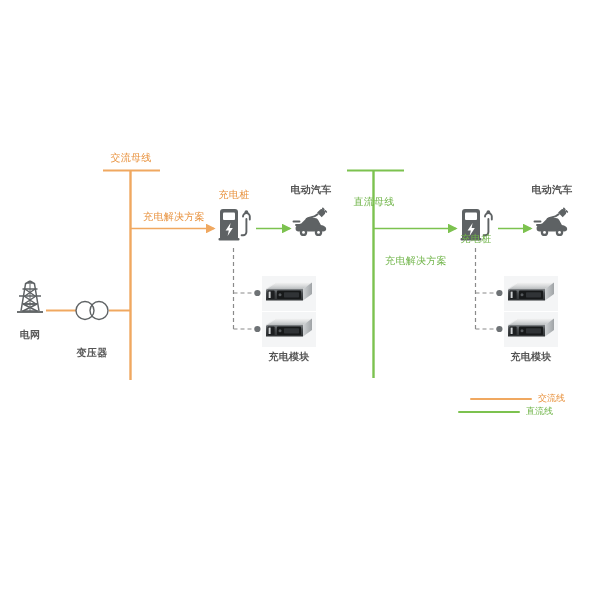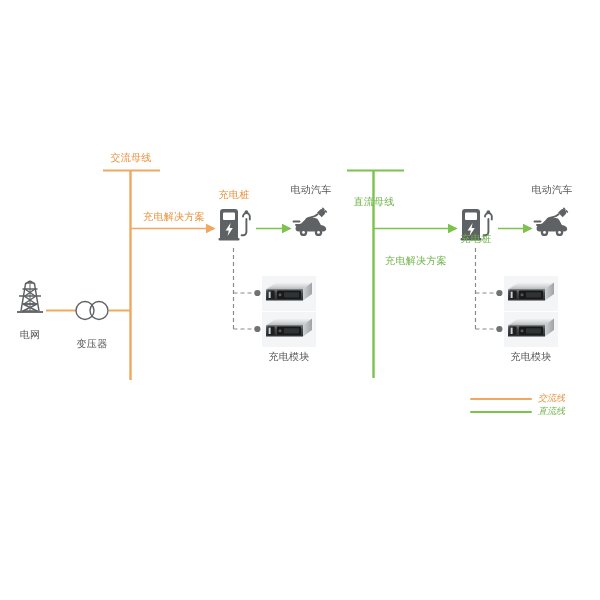--- a/index.html
+++ b/index.html
@@ -25,35 +25,34 @@
     position: absolute;
     font-size: 10px;
     color: #4a4a4a;
     white-space: nowrap;
     line-height: 1;
     letter-spacing: 0.3px;
   }
   .lbl.center { transform: translateX(-50%); }
   .lbl.ac { color: #E8913C; }
   .lbl.dc { color: #6FB448; margin-top: 44px; }
-  .lbl.dark { color: #555555; }
+  .lbl.dark { color: #555555; font-weight: bold; }
 
   svg.canvas {
     position: absolute;
     left: 0; top: 0;
     width: 600px;
     height: 600px;
     overflow: visible;
   }
   .legend-row {
     position: absolute;
     display: flex;
     align-items: center;
     gap: 6px;
-    font-style: italic;
   }
   .legend-line {
     display: block;
     width: 62px;
     height: 2px;
     border-radius: 1px;
   }
   .legend-text {
     font-size: 9px;
     color: #666;
@@ -275,24 +274,24 @@
   <div class="lbl center dark" style="left:311px; top:185px;">电动汽车</div>
 
   <div class="lbl center dark" style="left:552px; top:185px;">电动汽车</div>
 
   <div class="lbl center dark" style="left:289px; top:352px;">充电模块</div>
 
   <div class="lbl center dark" style="left:531px; top:352px;">充电模块</div>
 
   <div class="lbl center dark" style="left:30px; top:330px;text-align:center;">电网</div>
 
-  <div class="lbl center dark" style="left:92px; top:339px;">变压器</div>
+  <div class="lbl center dark" style="left:92px; top:348px;">变压器</div>
 
   <div class="legend-row" style="left:470px; top:392px;">
     <span class="legend-line" style="background:#F0A860;"></span>
     <span class="legend-text" style="color:#E8913C;">交流线</span>
   </div>
-  <div class="legend-row" style="left:470px; top:405px;">
+  <div class="legend-row" style="left:458px; top:405px;">
     <span class="legend-line" style="background:#7CC24F;"></span>
     <span class="legend-text" style="color:#6FB448;">直流线</span>
   </div>
 
 </div>
 
 </body></html>

